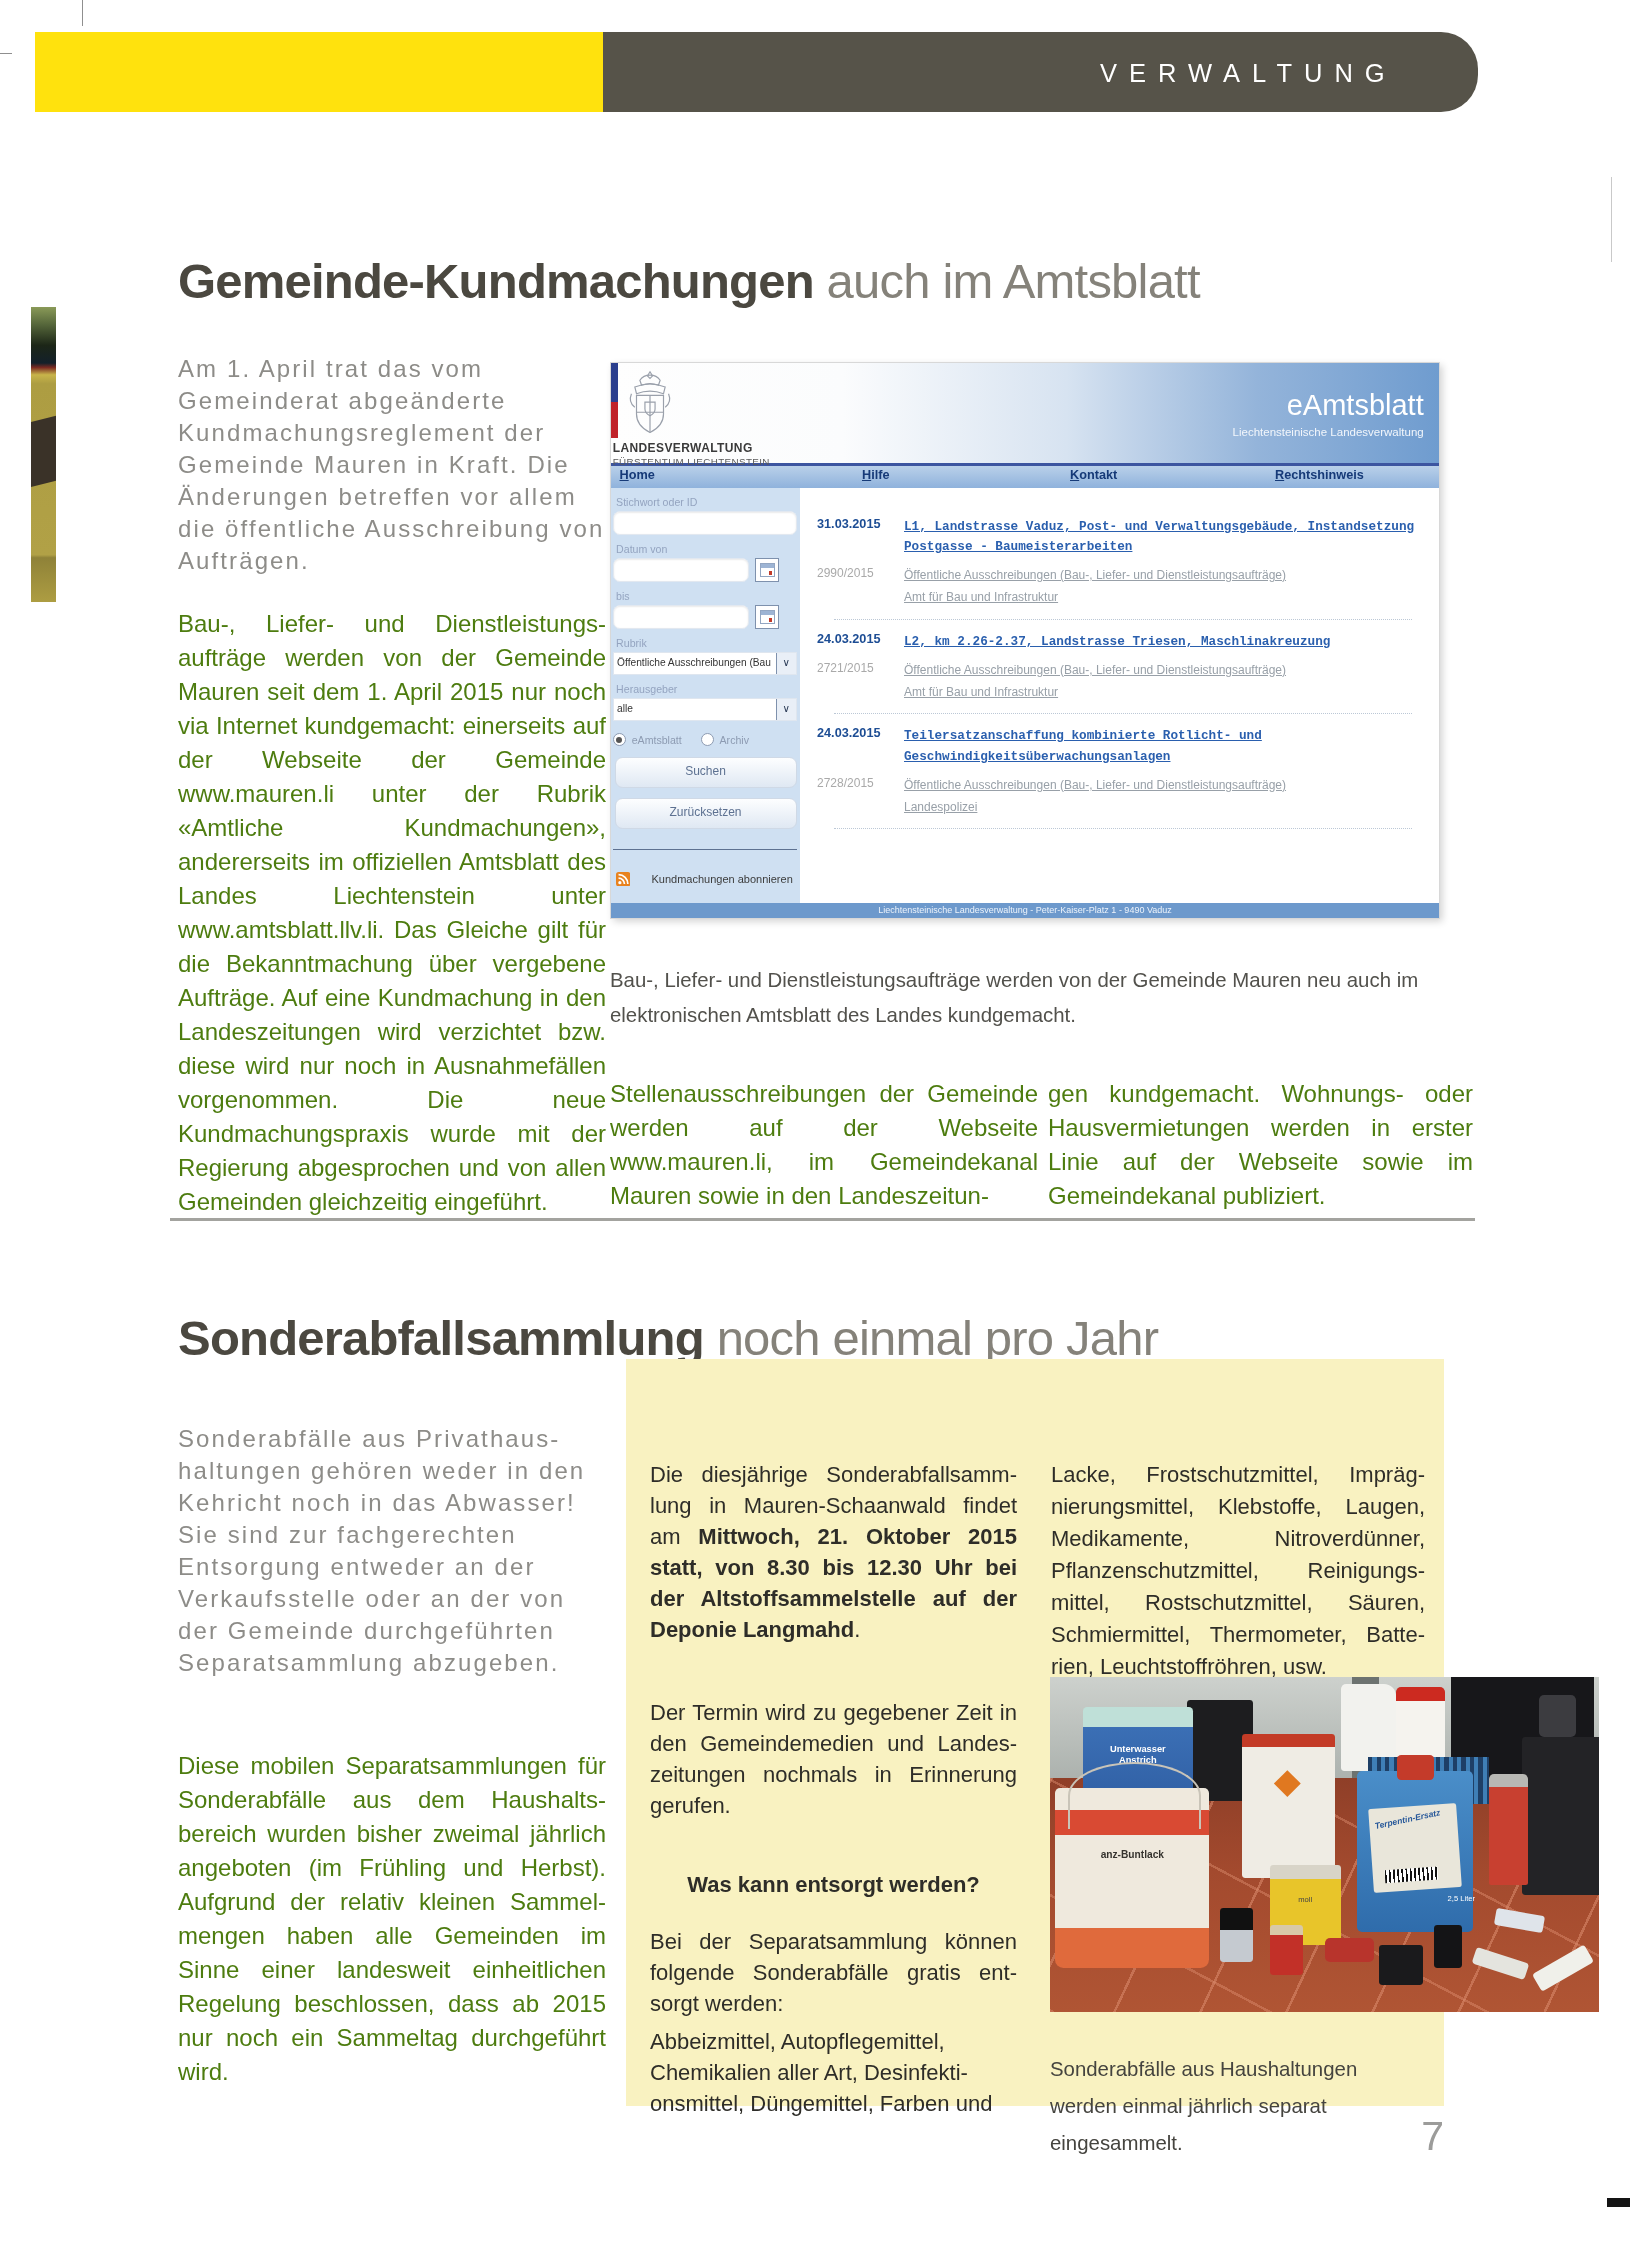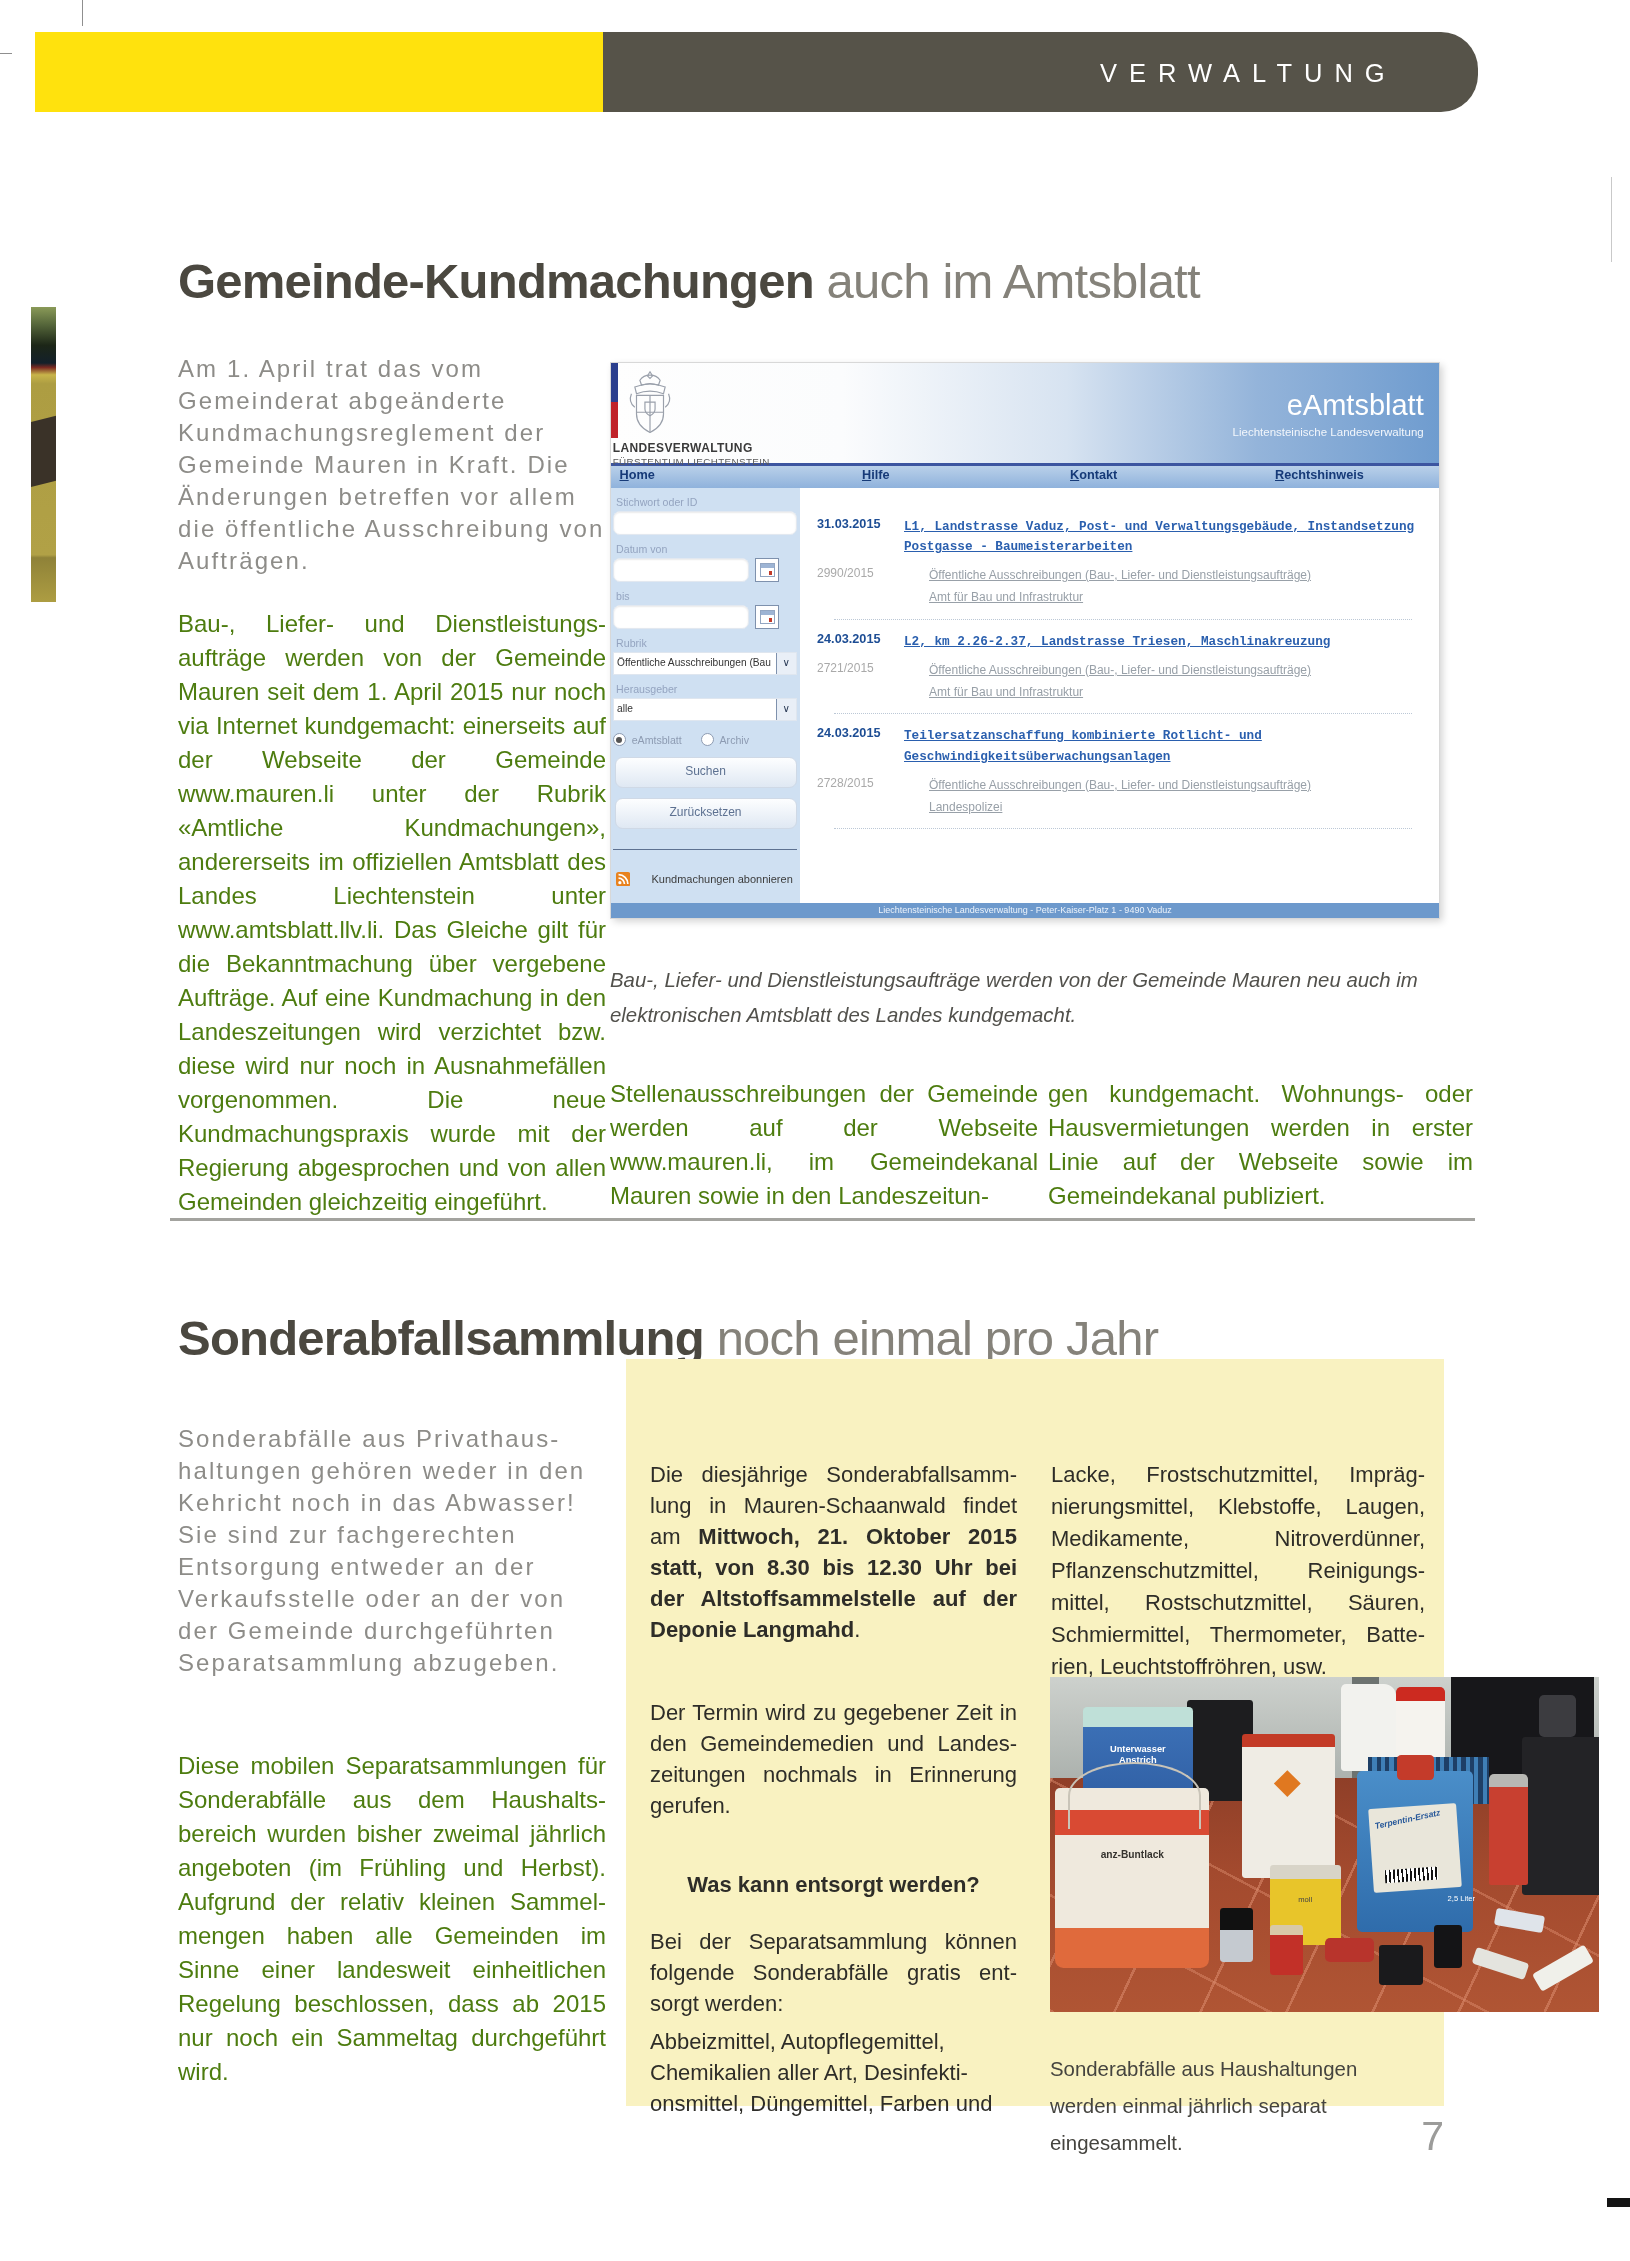--- a/index.html
+++ b/index.html
@@ -30,21 +30,21 @@
   .h1{font-size:49px;line-height:53px;color:#4b4840;font-weight:700;letter-spacing:-0.8px;white-space:nowrap;}
   .h1 .light{font-weight:400;color:#85827a;}
   #headline1{left:178px;top:222px;}
   #headline2{left:178px;top:1279px;}
 
   
   .lead{font-size:24px;line-height:32px;letter-spacing:2.1px;color:#8d8c88;}
   .bodytext{font-size:24px;line-height:34px;text-align:justify;color:#4d7c0f;}
   #intro1{left:178px;top:329px;width:435px;}
   #body1{left:178px;top:583px;width:428px;}
-  #caption1{left:610px;top:943px;width:836px;font-size:20.4px;line-height:35px;color:#52514c;font-style:italic;}
+  #caption1{left:610px;top:943px;width:836px;font-size:20.4px;line-height:35px;color:#52514c;}
   #col-a{left:610px;top:1053px;width:428px;}
   #col-b{left:1048px;top:1053px;width:425px;}
   .divider{left:170px;top:1218px;width:1305px;height:3.4px;background:#a3a39f;}
   #intro2{left:178px;top:1399px;width:435px;}
   #body2{left:178px;top:1725px;width:428px;}
   .pagenum{left:1376px;top:2113px;width:68px;text-align:right;font-size:41px;color:#9c9c9a;}
 
   
   .ybox{left:626px;top:1359px;width:818px;height:747px;background:#f9f2c1;}
   .ybox .btxt{position:absolute;font-size:22px;line-height:31px;text-align:justify;color:#2e2d28;}
@@ -168,21 +168,21 @@
   .subscribe{margin:22px 0 0 5.1px;display:flex;gap:21px;align-items:center;color:#3c3c3c;
      font-size:11px;cursor:pointer;}
   .content{flex:1;background:#fff;padding-top:17px;min-width:0;}
   .entry{padding:12px 13.6px 0 17px;}
   .row1{display:flex;}
   .e-date{width:87px;flex:none;font-size:12.7px;font-weight:700;color:#1d4d94;}
   .e-title{flex:1;font-size:12.7px;font-weight:700;color:#2a5fae;text-decoration:underline;
      line-height:20.4px;cursor:pointer;font-family:Liberation Mono, monospace;}
   .row2{display:flex;margin-top:8.5px;}
   .e-id{width:87px;flex:none;font-size:12px;color:#a9a9a9;}
-  .e-meta{flex:1;display:flex;flex-direction:column;gap:3.4px;margin-left:25px;}
+  .e-meta{flex:1;display:flex;flex-direction:column;gap:3.4px;}
   .e-cat,.e-office{font-size:12px;color:#98a0a8;text-decoration:underline;line-height:18.7px;
      cursor:pointer;align-self:flex-start;}
   .dotted{border-top:1.7px dotted #bcc8d6;margin:12px 13.6px 0 17px;}
   .footerbar{height:15.3px;flex:none;background:#6d99cc;color:#ecf3fb;font-size:9px;
      text-align:center;line-height:15.3px;}
 </style>
 </head>
 <body>
 
 <div class="abs mark-v"></div>

